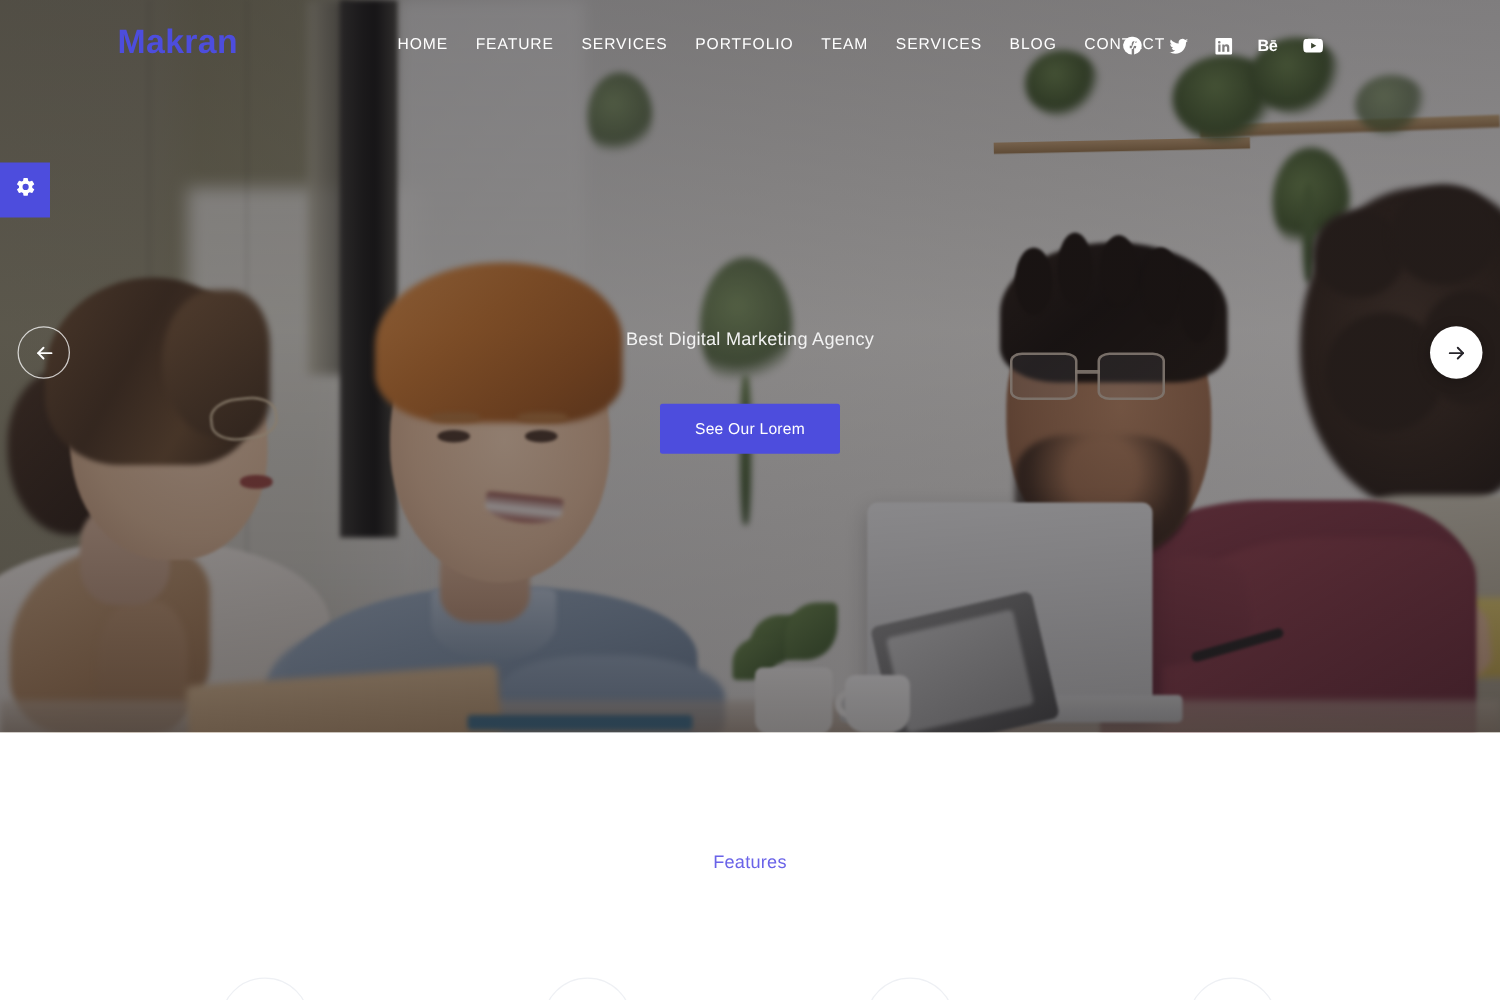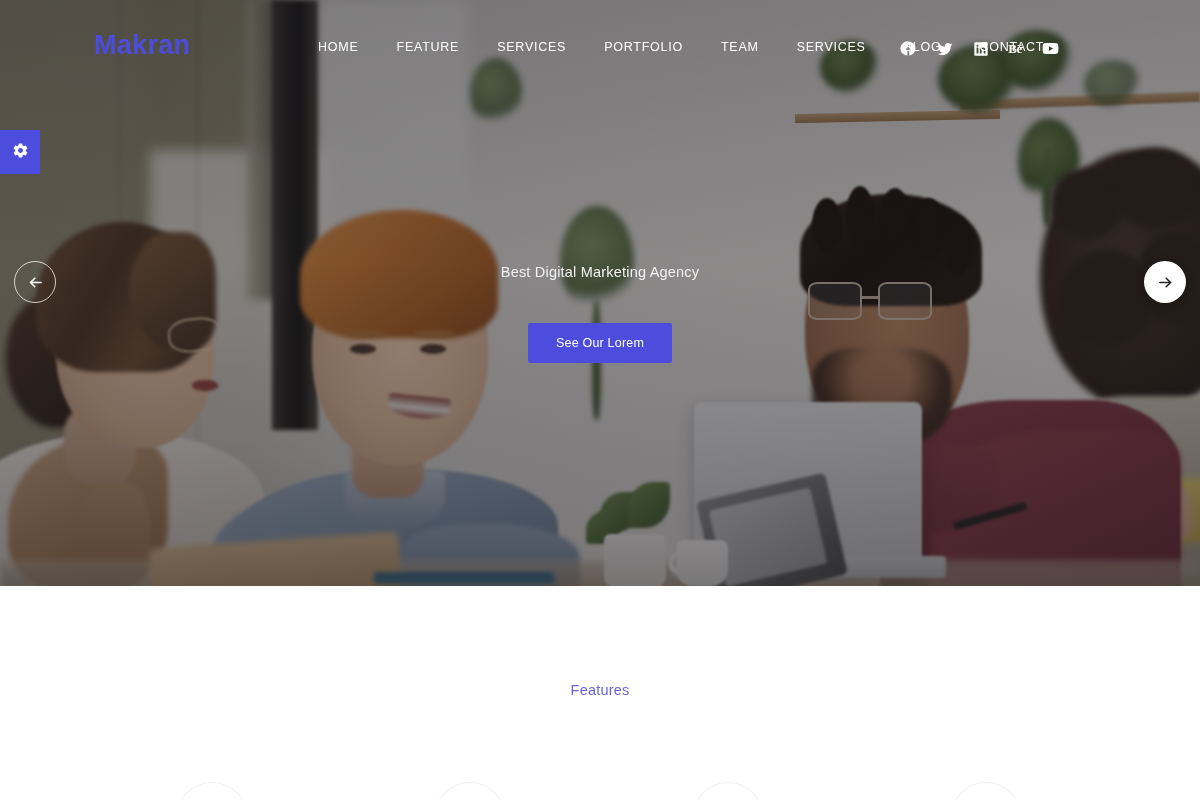--- a/index.html
+++ b/index.html
@@ -318,41 +318,41 @@
   }
 
   
   .hero-overlay {
     position:absolute; inset:0;
     background:linear-gradient(180deg, rgba(22,20,26,.50) 0%, rgba(22,20,26,.42) 45%, rgba(22,20,26,.50) 100%);
   }
 
   
   #header {
-    position:absolute; left:0; top:12px; width:1200px; height:72px;
+    position:absolute; left:0; top:0; width:1200px; height:72px;
     display:flex; align-items:center; z-index:40;
   }
   .logo {
     position:absolute; left:94px; top:18px;
     font-size:27px; font-weight:700; letter-spacing:.3px;
     color:#4d4ddd;
   }
   .nav {
     position:absolute; left:318px; top:28px;
-    display:flex; gap:38px; align-items:center;text-align:right;
+    display:flex; gap:22px; align-items:center;text-align:right;
   }
   .nav a {
     color:#fff; font-size:12.5px; letter-spacing:.75px; font-weight:400;
     text-decoration:none; white-space:nowrap;
   }
   .socials {
     position:absolute; right:140px; top:27px;
     display:flex; gap:19px; align-items:center;
   }
-  .socials .si { color:#fff; display:flex; align-items:center;font-family:Liberation Serif, serif; }
+  .socials .si { color:#fff; display:flex; align-items:center; }
 
   
   .gear-tab {
     position:absolute; left:0; top:130px; width:40px; height:44px;
     background:#4d4ddd; display:flex; align-items:center; justify-content:center;
     z-index:45;
   }
 
   
   .hero-content {

